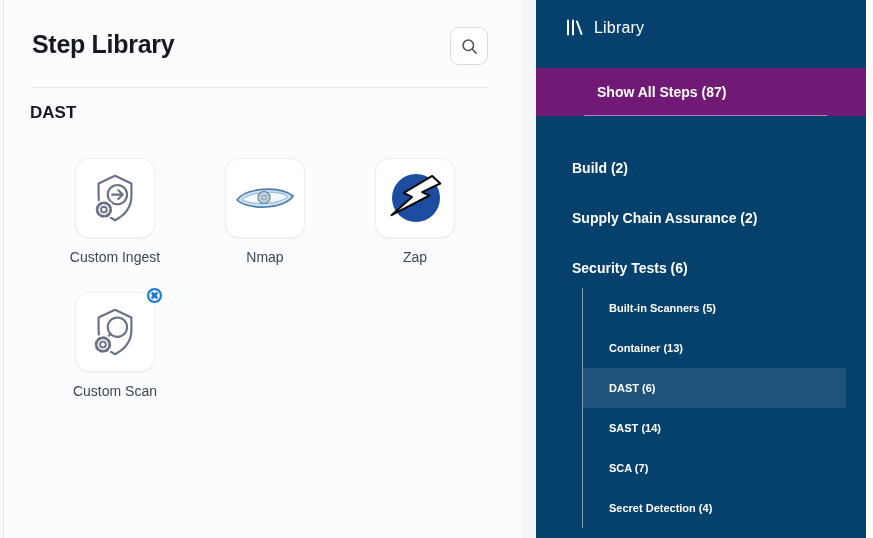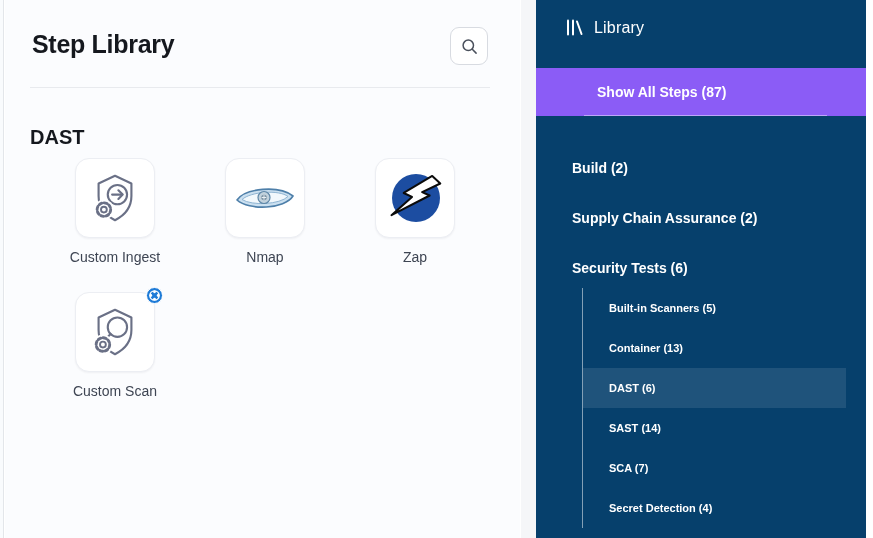--- a/index.html
+++ b/index.html
@@ -11,38 +11,38 @@
   
   .left-edge { position:absolute; left:0; top:0; width:4px; height:538px;
     background:#f9fbfd; border-right:1px solid #e3e6ea; }
   
   .left-panel { position:absolute; left:5px; top:0; width:515px; height:538px; background:#fbfcfe; }
   .page-title { position:absolute; left:27px; top:30px; font-size:25px; font-weight:700; letter-spacing:-0.3px; color:#15181e; }
   .search-btn { position:absolute; left:445px; top:27px; width:38px; height:38px;
     background:#fff; border:1px solid #d8dbe1; border-radius:9px;
     display:flex; align-items:center; justify-content:center; cursor:pointer; }
   .hdr-divider { position:absolute; left:25px; top:87px; width:460px; height:1px; background:#e8eaee; }
-  .section-title { position:absolute; left:25px; top:126px; font-size:20px; font-weight:700; color:#15181e;text-align:right; }
+  .section-title { position:absolute; left:25px; top:103px; font-size:17px; font-weight:700; color:#15181e;text-align:right; }
   .grid { position:absolute; left:35px; top:158px; width:452px;
     display:grid; grid-template-columns:repeat(3,150px); }
   .cell { height:134px; display:flex; flex-direction:column; align-items:center; }
   .card { position:relative; width:80px; height:80px; background:#ffffff;
     border:1px solid #eceef3; border-radius:14px;
     box-shadow:0 1px 2px rgba(16,24,40,0.05);
     display:flex; align-items:center; justify-content:center; cursor:pointer; }
   .card-label { margin-top:11px; font-size:14px; color:#3e4553; white-space:nowrap; }
   .corner-badge { position:absolute; top:-6px; right:-9px; width:17px; height:17px; }
   
   .gutter { position:absolute; left:521px; top:0; width:15px; height:538px; background:#f5f6f8; }
   .right-edge { position:absolute; left:866px; top:0; width:7px; height:538px; background:#ffffff; }
   
   .sidebar { position:absolute; left:536px; top:0; width:361px; height:538px; background:#06406c; color:#fff; }
   .sb-header { position:absolute; left:29px; top:18px; display:flex; align-items:center; gap:10px; }
   .sb-title { font-size:16px; font-weight:500; letter-spacing:0.2px; }
-  .show-all-band { position:absolute; left:0; top:68px; width:330px; height:48px; background:#8b5cf6; cursor:pointer; }
+  .show-all-band { position:absolute; left:0; top:68px; width:330px; height:48px; background:#701a75; cursor:pointer; }
   .show-all-label { position:absolute; left:61px; top:0; line-height:48px; font-size:14px; font-weight:700; }
   .band-divider { position:absolute; left:48px; top:115px; width:243px; height:1px; background:rgba(255,255,255,0.45); }
   .top-item { position:absolute; left:36px; font-size:14px; font-weight:700; cursor:pointer; }
   .top-item.i0 { top:160px; } .top-item.i1 { top:210px; } .top-item.i2 { top:260px; }
   .sub-list { position:absolute; left:46px; top:288px; width:264px; border-left:1px solid rgba(255,255,255,0.5); }
   .sub-item { height:40px; line-height:40px; padding-left:26px; font-size:11px; font-weight:700; cursor:pointer; width:263px; }
   .sub-item.active { background:rgba(255,255,255,0.10); }
   svg { display:block; }
 </style>
 </head>

